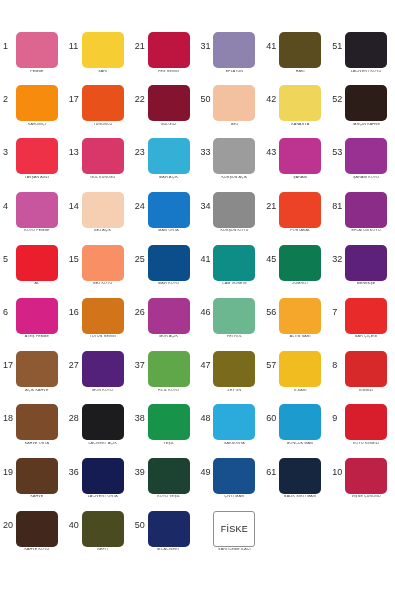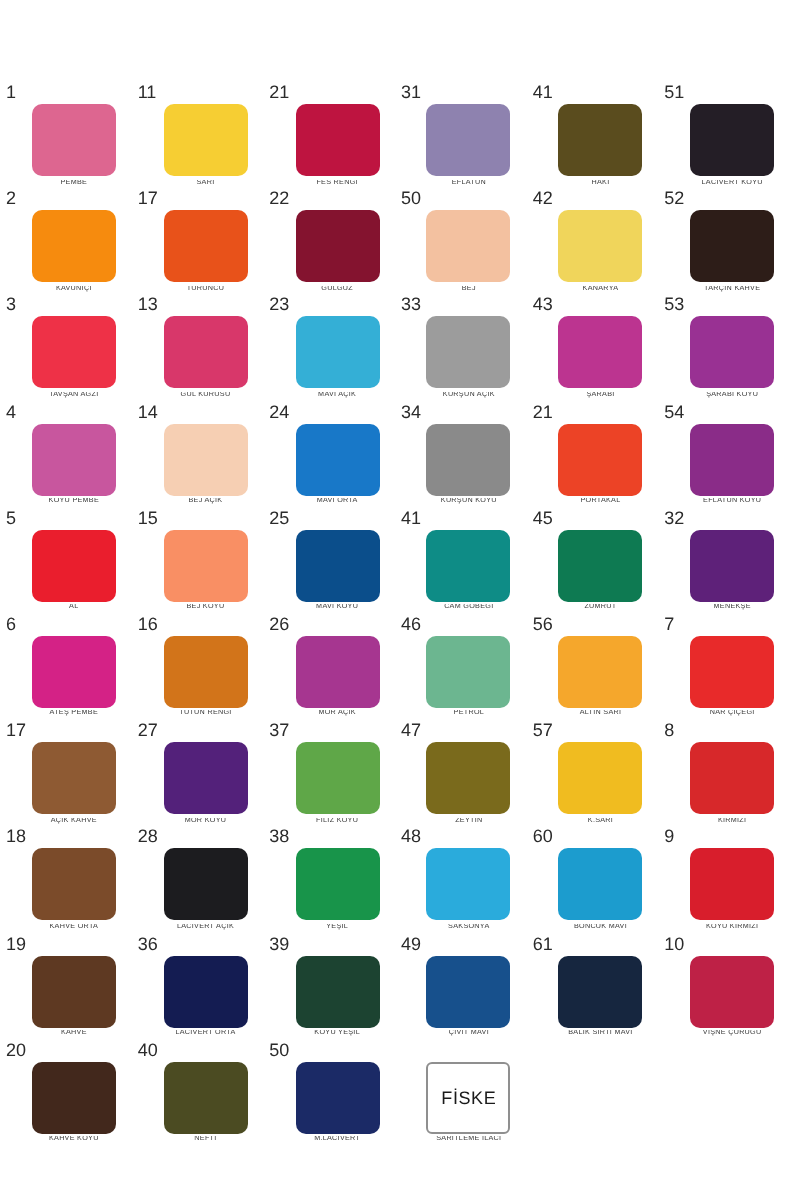--- a/index.html
+++ b/index.html
@@ -38,21 +38,20 @@
     line-height:1;
     letter-spacing:0px;
     font-family:"Liberation Sans", sans-serif;
   }
   .swwrap{
     position:absolute;
     left:50%;
     transform:translateX(-50%);
     top:2px;
     width:34px;
-    margin-top:20px;
   }
   .sw{
     width:42px;height:36px;
     border-radius:5px;
     box-sizing:border-box;
   }
   .lbl{
     display:block;
     width:52px;
     margin:1.5px 0 0 -5px;
@@ -243,21 +242,21 @@
         </div>
       </div>
       <div class="cell">
         <span class="num">21</span>
         <div class="swwrap">
           <div class="sw" style="background: rgb(236, 67, 38);"></div>
           <span class="lbl">PORTAKAL</span>
         </div>
       </div>
       <div class="cell">
-        <span class="num">54</span>
+        <span class="num">81</span>
         <div class="swwrap">
           <div class="sw" style="background: rgb(138, 44, 136);"></div>
           <span class="lbl">EFLATUN KOYU</span>
         </div>
       </div>
       <div class="cell">
         <span class="num">5</span>
         <div class="swwrap">
           <div class="sw" style="background: rgb(234, 30, 45);"></div>
           <span class="lbl">AL</span>

